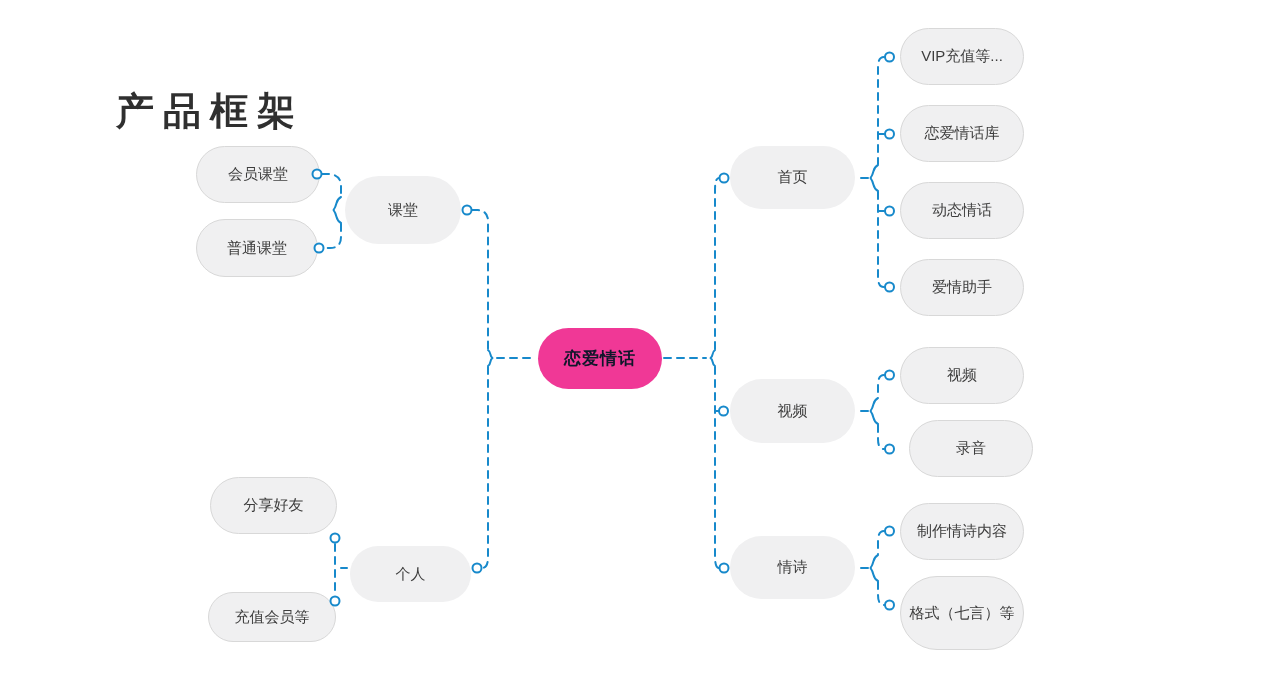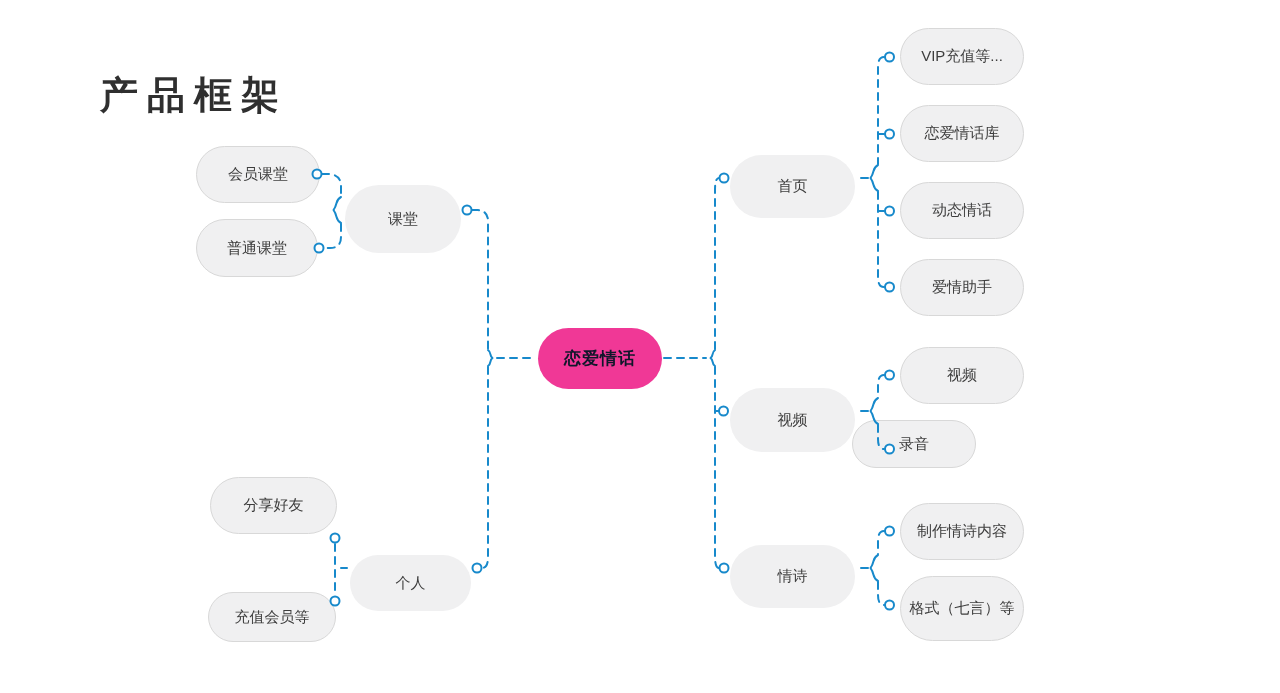--- a/index.html
+++ b/index.html
@@ -1,32 +1,32 @@
 <!DOCTYPE html>
 <html style="--accent-blue: #1789CB; --center-pink: #F03896; --node-fill: #F0F0F1; --node-border: #D8D8D8; --node-text: #3D3D3D; --title-text: #2F2F2F;"><head>
 <meta charset="utf-8">
 <style>
   html,body{margin:0;padding:0;background:#fff;}
   .canvas{
     position:relative;width:1280px;height:693px;background:#fff;overflow:hidden;
     font-family:"Liberation Sans","DejaVu Sans",sans-serif;
   }
   .title{
-    position:absolute;left:100px;top:70px;margin:0;
+    position:absolute;left:100px;top:70px;margin:16px;
     font-size:38px;font-weight:bold;letter-spacing:9px;
     color:var(--title-text,#2F2F2F);
   }
   .node{
     position:absolute;display:flex;align-items:center;justify-content:center;
     background:var(--node-fill,#F0F0F1);border-radius:40px;
     color:var(--node-text,#3D3D3D);font-size:15px;white-space:nowrap;
     box-sizing:border-box;z-index:2;
   }
   .node.child{border:1px solid var(--node-border,#D8D8D8);text-align:right;}
-  .node.parent{border:none;margin-top:9px;}
+  .node.parent{border:none;}
   .node.center{
     background:var(--center-pink,#F03896);border:none;color:#0f172a;
     font-weight:bold;font-size:17px;letter-spacing:1px;
   }
   svg.connectors{
     position:absolute;left:0;top:0;z-index:3;pointer-events:none;
   }
   .c{fill:none;stroke:var(--accent-blue,#1789CB);stroke-width:2;stroke-linecap:round;stroke-linejoin:round;}
   .d{stroke-dasharray:7 6;}
   .dot{fill:#fff;stroke:var(--accent-blue,#1789CB);stroke-width:2;}
@@ -118,19 +118,19 @@
   <div class="node parent" style="left:350px;top:546px;width:121px;height:56px">个人</div>
 
   <div class="node parent" style="left:730px;top:146px;width:125px;height:63px">首页</div>
   <div class="node child" style="left:900px;top:28px;width:124px;height:57px">VIP充值等...</div>
   <div class="node child" style="left:900px;top:105px;width:124px;height:57px">恋爱情话库</div>
   <div class="node child" style="left:900px;top:182px;width:124px;height:57px">动态情话</div>
   <div class="node child" style="left:900px;top:259px;width:124px;height:57px">爱情助手</div>
 
   <div class="node parent" style="left:730px;top:379px;width:125px;height:64px">视频</div>
   <div class="node child" style="left:900px;top:347px;width:124px;height:57px">视频</div>
-  <div class="node child" style="left:852px;top:420px;width:124px;height:48px">录音</div>
+  <div class="node child" style="left:909px;top:420px;width:124px;height:57px">录音</div>
 
   <div class="node parent" style="left:730px;top:536px;width:125px;height:63px">情诗</div>
   <div class="node child" style="left:900px;top:503px;width:124px;height:57px">制作情诗内容</div>
-  <div class="node child" style="left:900px;top:576px;width:124px;height:65px">格式（七言）等</div>
+  <div class="node child" style="left:900px;top:576px;width:124px;height:74px">格式（七言）等</div>
 
 </div>
 
 </body></html>

